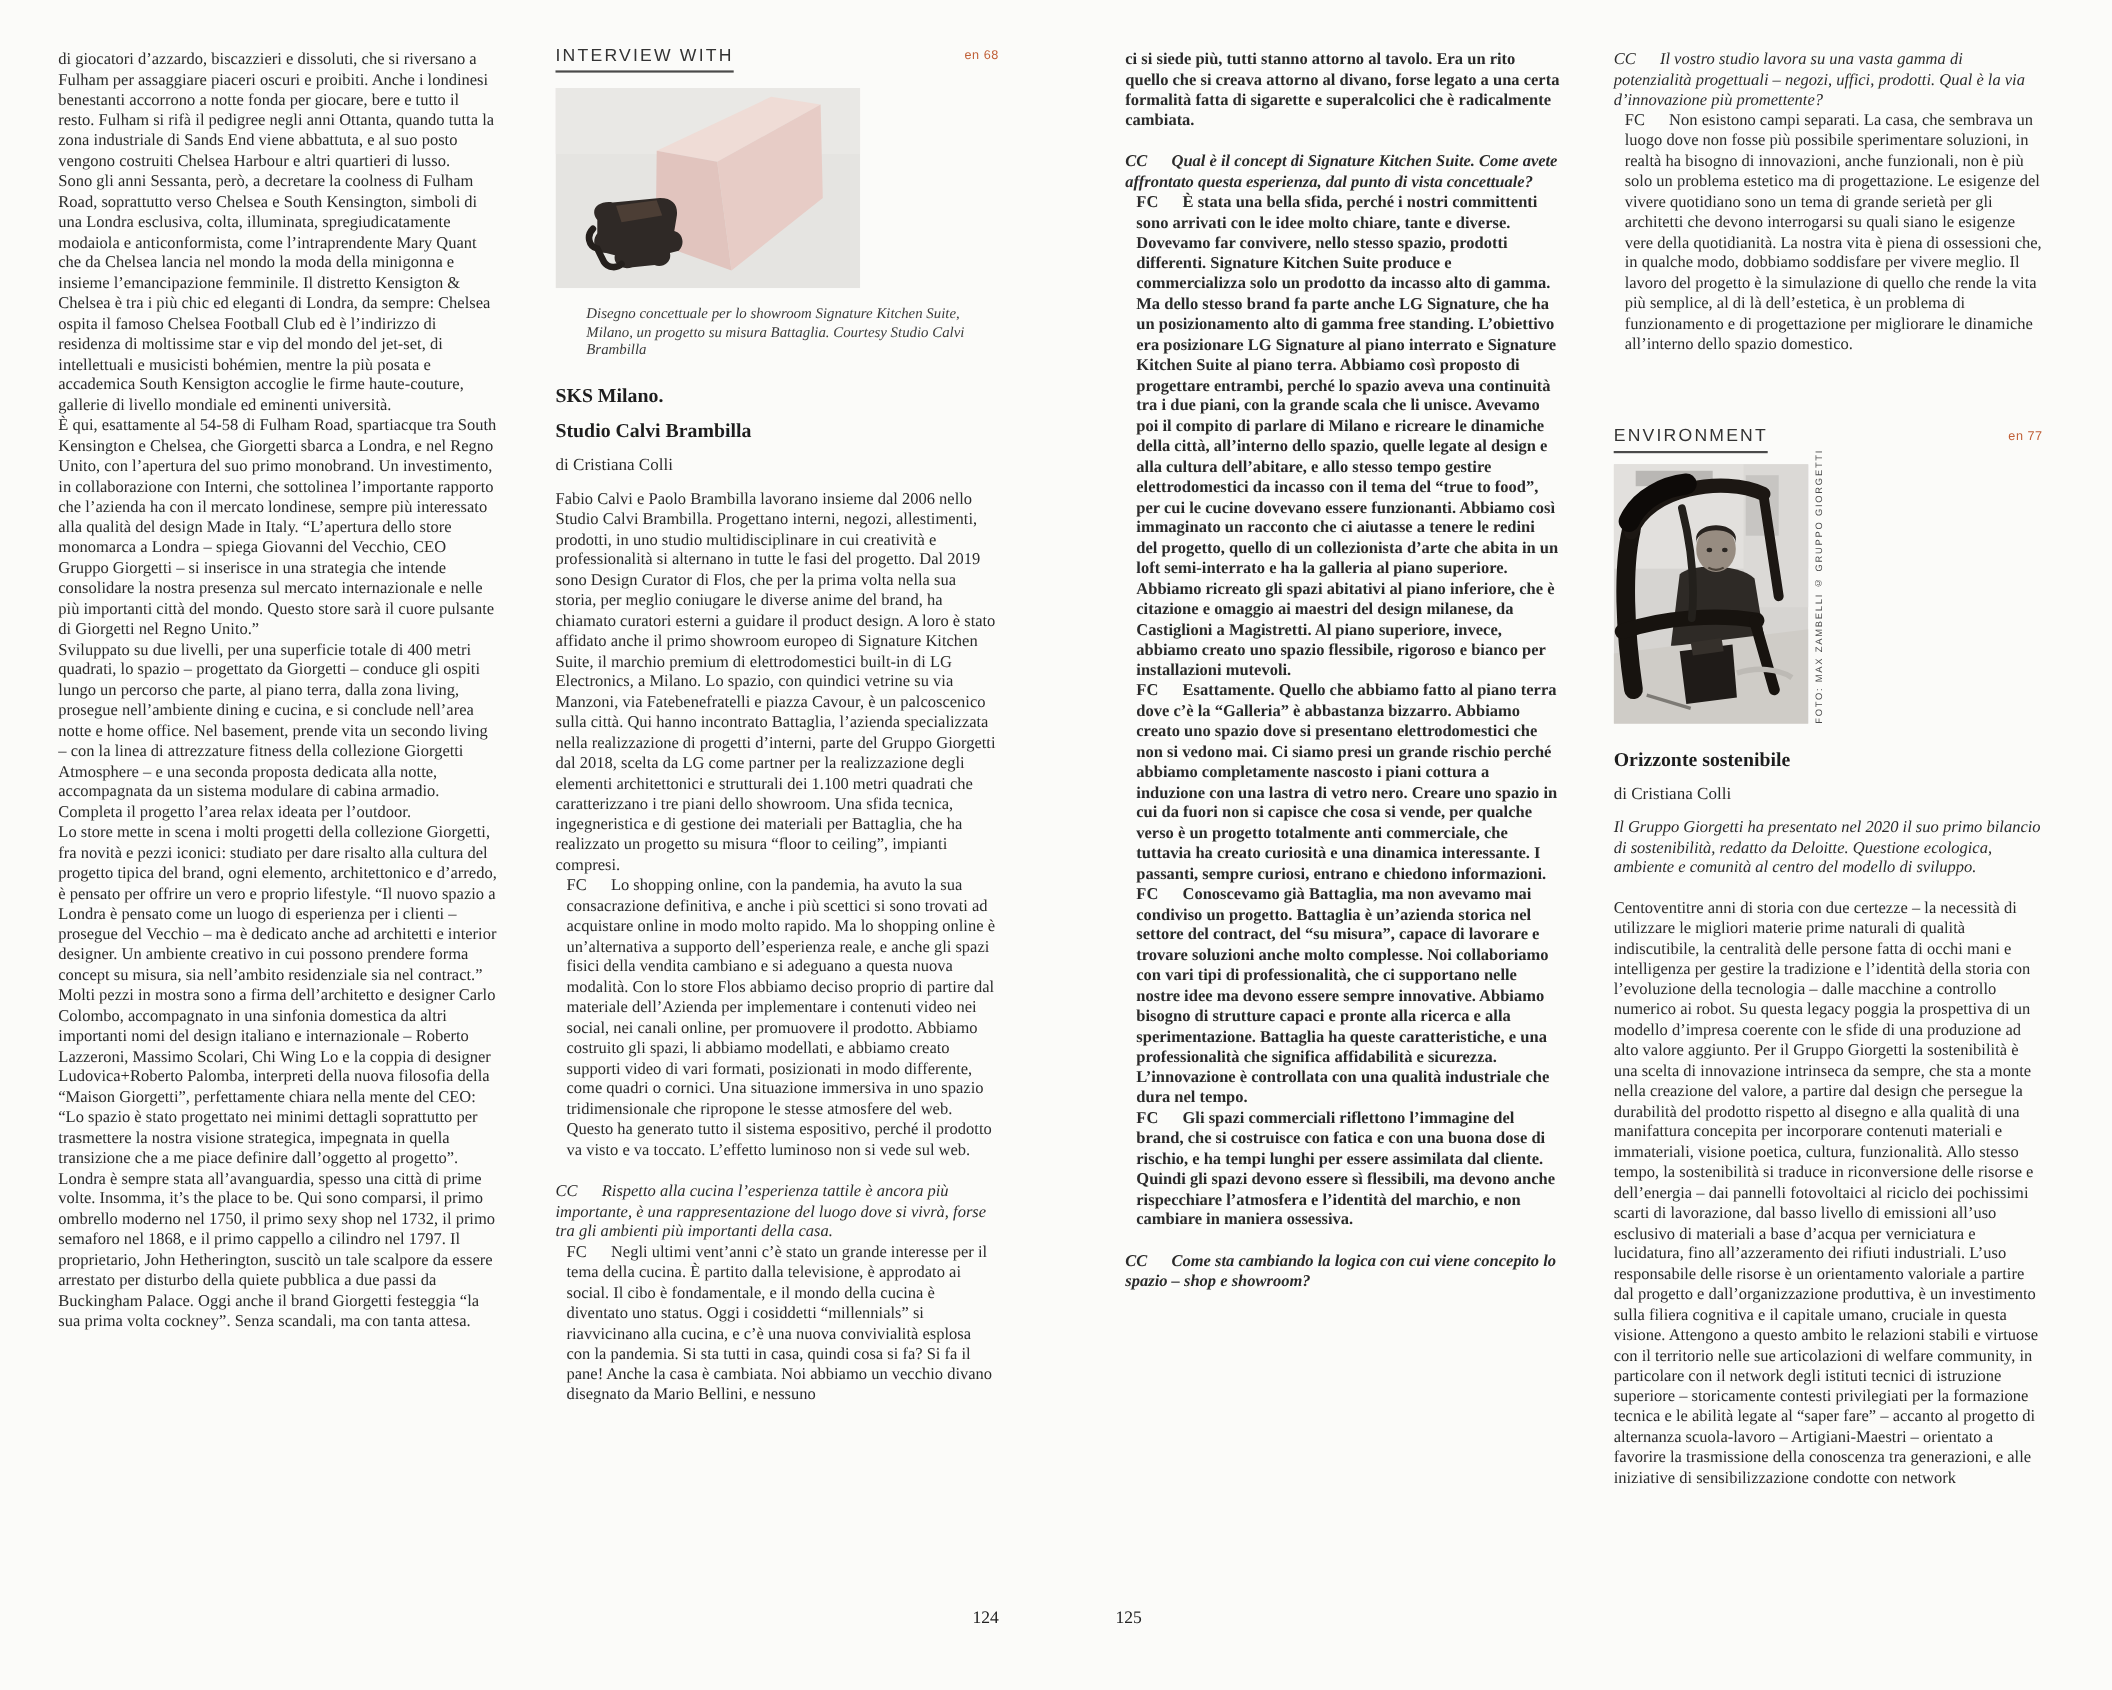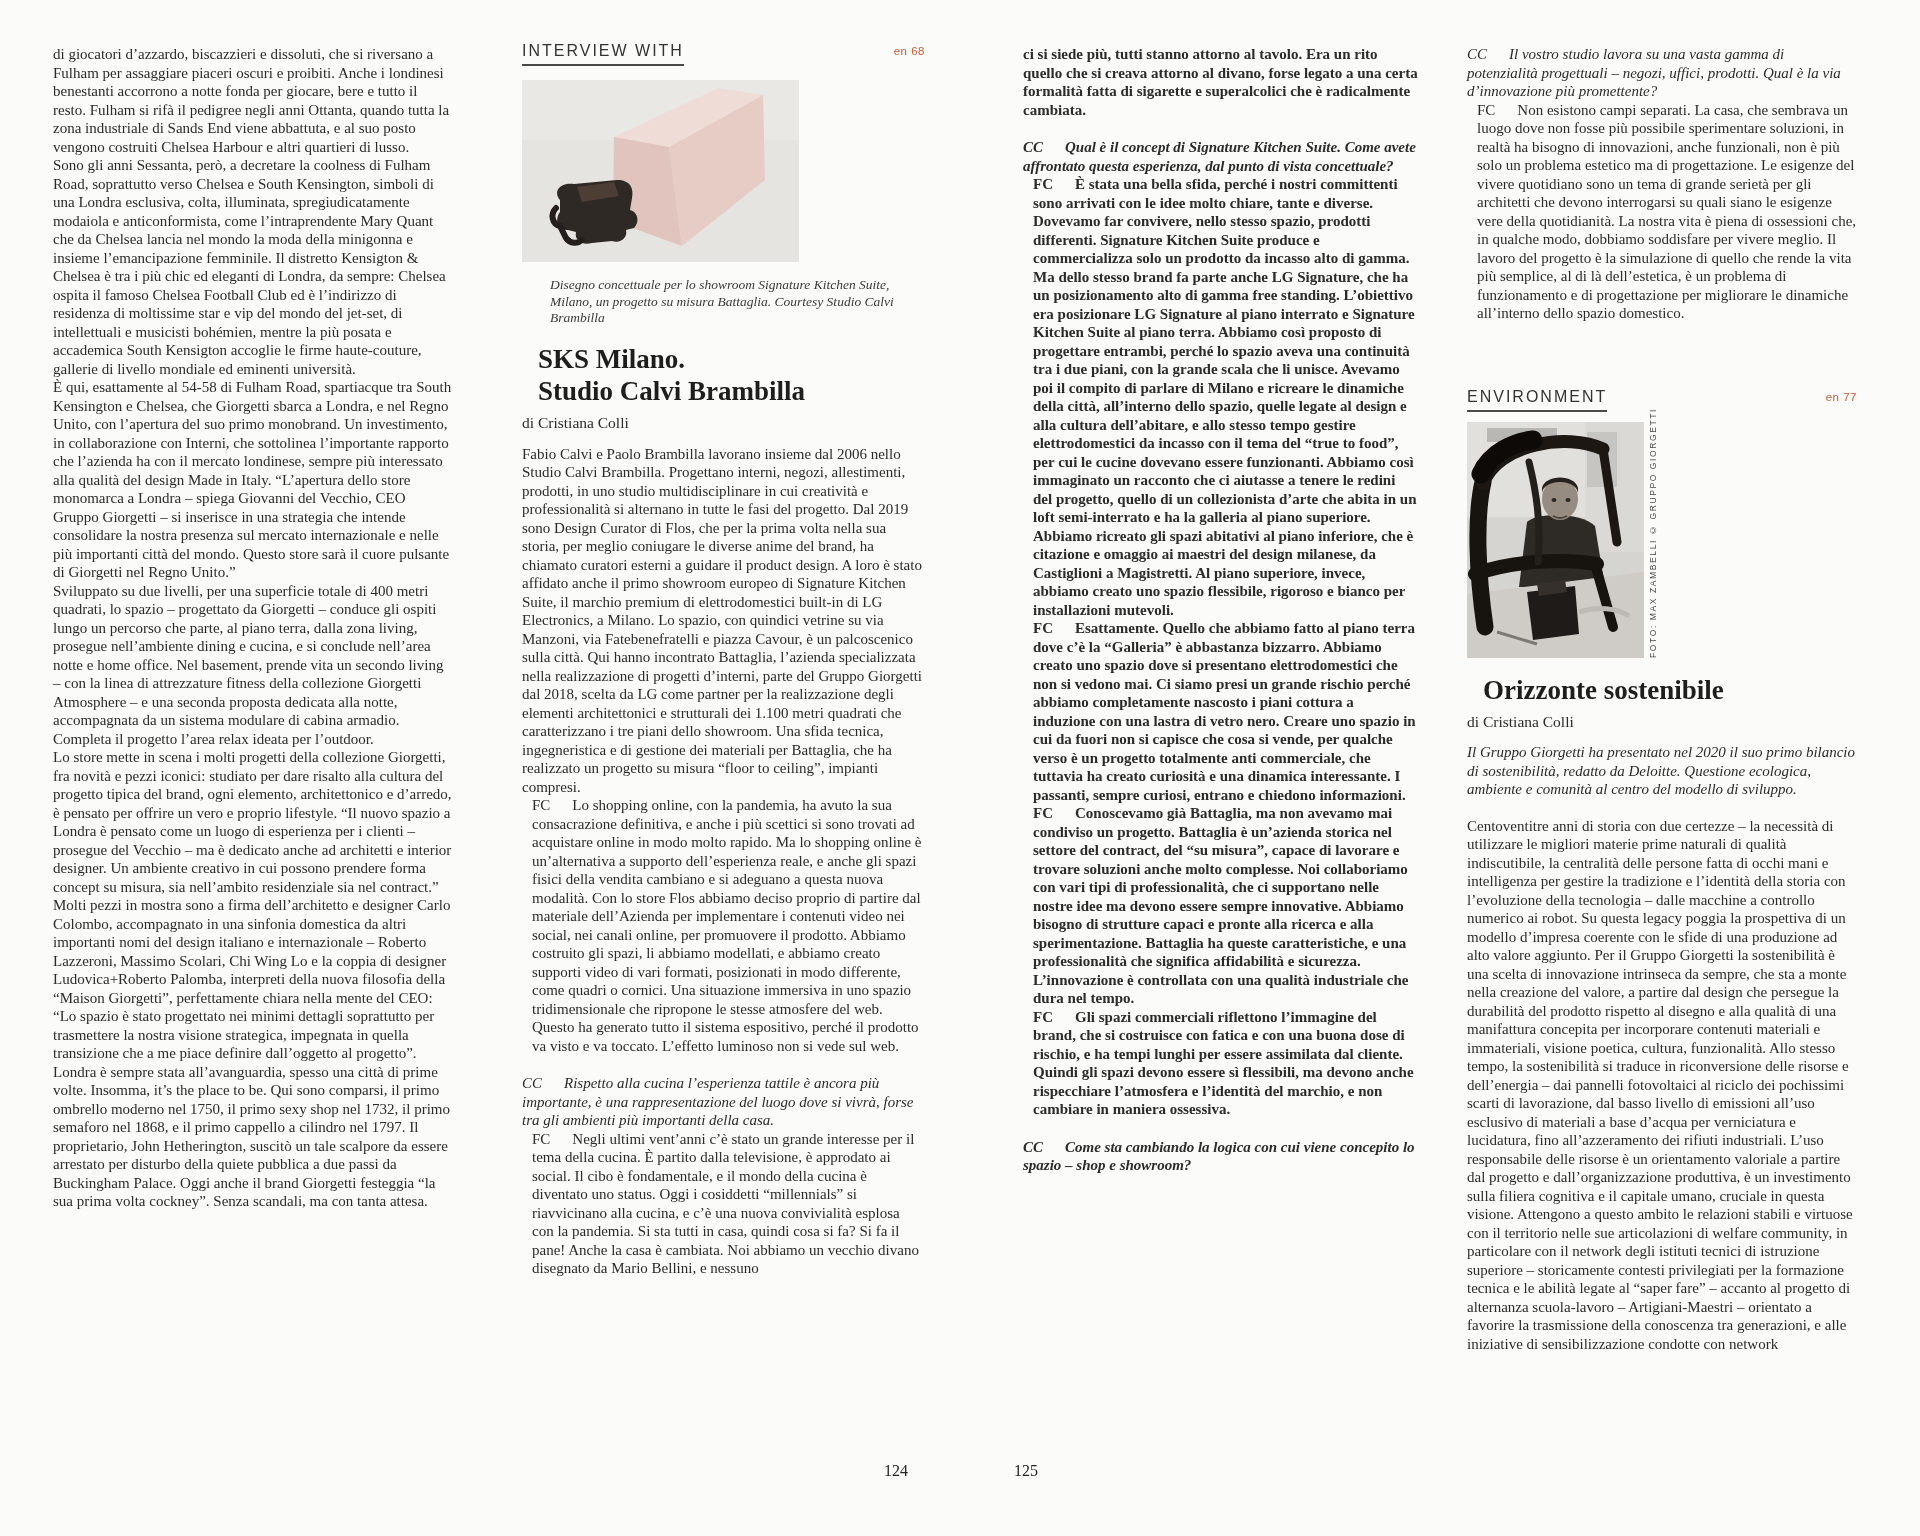--- a/index.html
+++ b/index.html
@@ -1,35 +1,35 @@
 <!DOCTYPE html>
 <html><head>
 <meta charset="utf-8">
 <style>
   html,body{margin:0;padding:0;}
   body{width:1920px;height:1536px;background:#fbfbf9;font-family:"Liberation Serif",serif;color:#2b2b2b;overflow:hidden;}
   #spread{position:relative;width:1920px;height:1536px;}
   .col{position:absolute;top:45px;}
   #col1{left:53px;width:400px;}
-  #col2{left:522px;width:403px;top:42px;}
+  #col2{left:505px;width:403px;top:42px;}
   #col3{left:1023px;width:395px;font-weight:bold;}
   #col4{left:1467px;width:390px;}
   p{margin:0;}
   .body{font-size:15px;line-height:18.5px;text-align:left;}
   .q{font-style:italic;margin-top:19px;}
   .q:first-child{margin-top:0;}
   .a{margin-left:10px;}
   .qa-label{margin-right:22px;}
   .section-head{display:flex;justify-content:space-between;align-items:flex-start;}
   .section-label{font-family:"Liberation Sans",sans-serif;font-size:16px;letter-spacing:2px;color:#333;border-bottom:2px solid #4a4a4a;padding-bottom:4px;white-space:nowrap;}
   .page-ref{font-family:"Liberation Sans",sans-serif;font-size:11.5px;font-weight:normal;color:#c06038;margin-top:3px;letter-spacing:.5px;}
   figure{margin:0;}
   .concept-figure{margin-top:14px;width:277px;height:182px;}
   .caption{margin:15px 0 0 28px;width:362px;font-style:italic;font-size:13.5px;line-height:16.5px;color:#3a3a3a;}
-  .title{margin:16px 0 0 16px;font-size:27px;line-height:32px;font-weight:bold;color:#1e1e1e;font-family:"Liberation Serif",serif;}
+  .title{margin:16px 0 0 0;font-size:18px;line-height:32px;font-weight:bold;color:#1e1e1e;font-family:"Liberation Serif",serif;}
   .byline{margin-top:7px;font-size:15.5px;}
   .intro{margin-top:13px;}
   .env-block{position:absolute;top:343px;left:0;right:0;}
   .photo-wrap{position:relative;width:177px;height:236px;margin-top:10px;}
   .photo-credit{position:absolute;left:181px;bottom:0;writing-mode:vertical-rl;transform:rotate(180deg);font-family:"Liberation Sans",sans-serif;font-size:8.5px;letter-spacing:1.6px;color:#4a4a4a;white-space:nowrap;}
   .standfirst{font-style:italic;margin-top:12px;}
   .env-body{margin-top:18px;}
   .folio{position:absolute;top:1462px;font-size:16px;color:#222;}
   #folio-left{left:884px;}
   #folio-right{left:1014px;}

